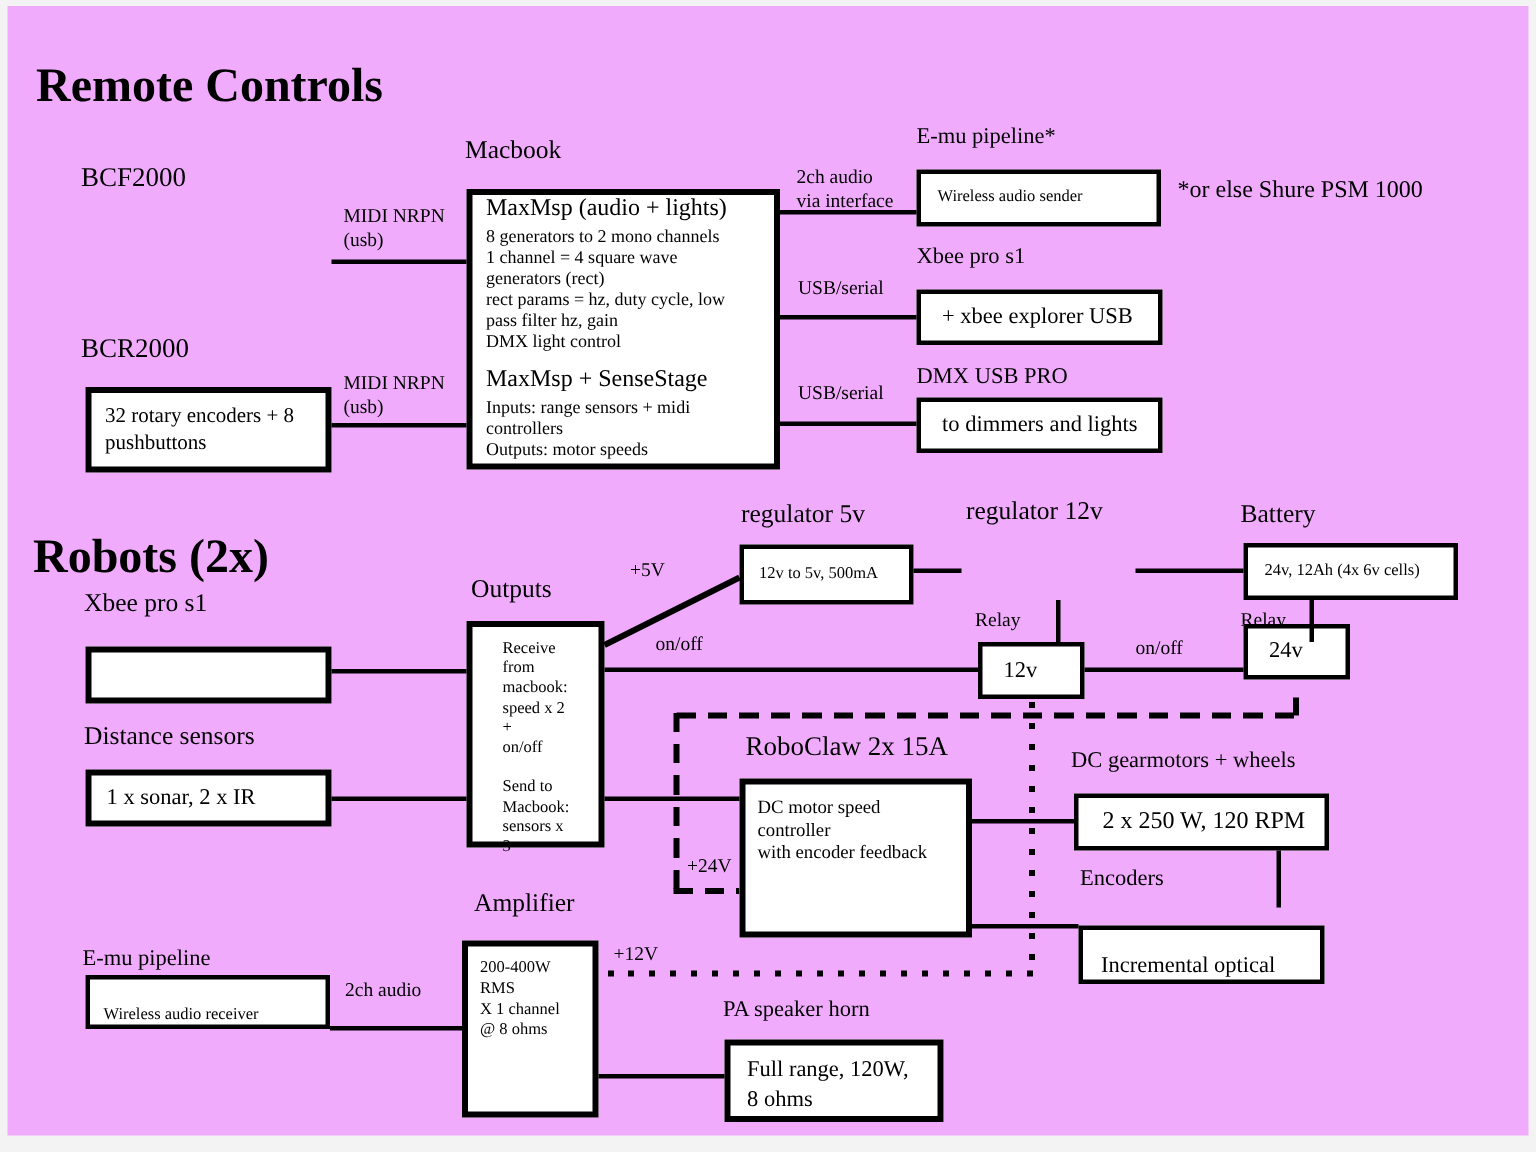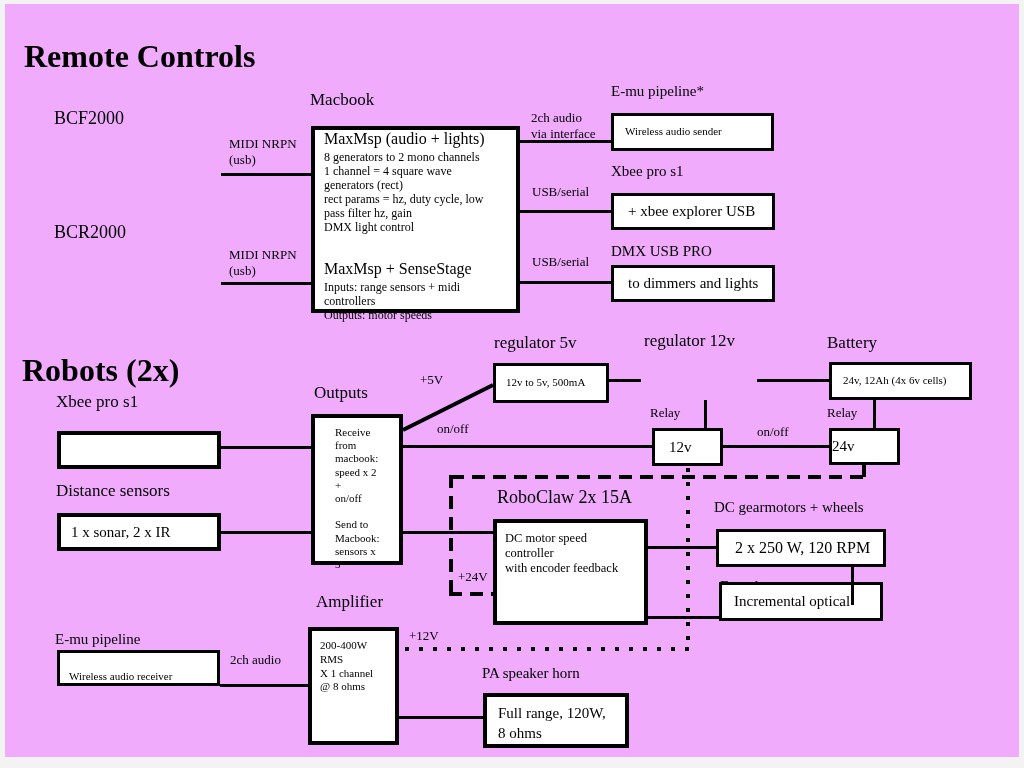--- a/index.html
+++ b/index.html
@@ -32,48 +32,53 @@
 </head>
 <body>
 
 <div class="stage">
 
   <div class="lbl title" style="left:24px;top:40px;">Remote Controls</div>
 
   <div class="lbl nlabel-lg" style="left:54px;top:108px;">BCF2000</div>
 
   <div class="lbl nlabel-lg" style="left:54px;top:222px;">BCR2000</div>
+  <div class="box body14" style="left:57px;top:258px;width:164px;height:57px;padding:7px 9px;">
+    <div class="pre">32 rotary encoders + 8
+pushbuttons</div>
+  </div>
 
   <div class="lbl nlabel" style="left:310px;top:90px;">Macbook</div>
   <div class="box" style="left:311px;top:126px;width:209px;height:187px;padding:0 9px;">
     <p class="mb-head">MaxMsp (audio + lights)</p>
     <p class="mb-body pre">8 generators to 2 mono channels
 1 channel = 4 square wave
 generators (rect)
 rect params = hz, duty cycle, low
 pass filter hz, gain
 DMX light control</p>
-    <p class="mb-head" style="margin-top:25px;">MaxMsp + SenseStage</p>
+    <p class="mb-head" style="margin-top:9px;">MaxMsp + SenseStage</p>
     <p class="mb-body pre">Inputs: range sensors + midi
 controllers
 Outputs: motor speeds</p>
   </div>
 
   <div class="lbl elabel" style="left:229px;top:136px;">MIDI NRPN
 (usb)</div>
   <div class="line" style="left:221px;top:173px;width:90px;height:3px;"></div>
 
   <div class="lbl elabel" style="left:229px;top:247px;">MIDI NRPN
 (usb)</div>
   <div class="line" style="left:221px;top:282px;width:90px;height:3px;"></div>
 
   <div class="lbl nlabel-sm" style="left:611px;top:83px;">E-mu pipeline*</div>
   <div class="box box3 vc body13" style="left:611px;top:113px;width:163px;height:38px;padding-left:11px;">
     <span>Wireless audio sender</span>
   </div>
+  <div class="lbl" style="left:785px;top:118px;font-size:16px;">*or else Shure PSM 1000</div>
 
   <div class="lbl nlabel-sm" style="left:611px;top:163px;">Xbee pro s1</div>
   <div class="box box3 vc body15" style="left:611px;top:193px;width:164px;height:37px;padding-left:14px;">
     <span>+ xbee explorer USB</span>
   </div>
 
   <div class="lbl nlabel-sm" style="left:611px;top:243px;">DMX USB PRO</div>
   <div class="box box3 vc body15" style="left:611px;top:265px;width:164px;height:37px;padding-left:14px;">
     <span>to dimmers and lights</span>
   </div>
@@ -133,21 +138,21 @@
   </svg>
   <div class="lbl elabel" style="left:420px;top:372px;">+5V</div>
 
   <div class="lbl elabel" style="left:650px;top:405px;">Relay</div>
   <div class="box box3 vc body15" style="left:652px;top:428px;width:71px;height:38px;padding-left:14px;">
     <span>12v</span>
   </div>
   <div class="line" style="left:704px;top:400px;width:3px;height:28px;"></div>
 
   <div class="lbl elabel" style="left:827px;top:405px;">Relay</div>
-  <div class="box box3 vc body15" style="left:829px;top:428px;width:71px;height:37px;">
+  <div class="box box3 vc body15" style="left:829px;top:416px;width:71px;height:37px;padding-left:14px;">
     <span>24v</span>
   </div>
   <div class="line" style="left:873px;top:400px;width:3px;height:28px;"></div>
 
   <div class="lbl elabel" style="left:437px;top:421px;">on/off</div>
   <div class="line" style="left:403px;top:445px;width:249px;height:3px;"></div>
 
   <div class="lbl elabel" style="left:757px;top:424px;">on/off</div>
   <div class="line" style="left:723px;top:445px;width:106px;height:3px;"></div>
 
@@ -168,21 +173,21 @@
   </div>
   <div class="line" style="left:403px;top:531px;width:90px;height:3px;"></div>
 
   <div class="lbl nlabel-sm" style="left:714px;top:499px;">DC gearmotors + wheels</div>
   <div class="box box3 vc body16" style="left:716px;top:529px;width:170px;height:38px;padding-left:16px;">
     <span>2 x 250 W, 120 RPM</span>
   </div>
   <div class="line" style="left:648px;top:546px;width:68px;height:3px;"></div>
 
   <div class="lbl nlabel-sm" style="left:720px;top:578px;">Encoders</div>
-  <div class="box box3 vc body15" style="left:719px;top:582px;width:164px;height:39px;padding-left:12px;">
+  <div class="box box3 vc body15" style="left:719px;top:617px;width:164px;height:39px;padding-left:12px;align-items:flex-end;">
     <span>Incremental optical</span>
   </div>
   <div class="line" style="left:851px;top:567px;width:3px;height:38px;"></div>
   <div class="line" style="left:648px;top:616px;width:71px;height:3px;"></div>
 
   <div class="lbl nlabel-sm" style="left:55px;top:631px;">E-mu pipeline</div>
   <div class="box box3 vc body13" style="left:57px;top:650px;width:163px;height:36px;padding-left:9px;align-items:flex-end;">
     <span>Wireless audio receiver</span>
   </div>
 

